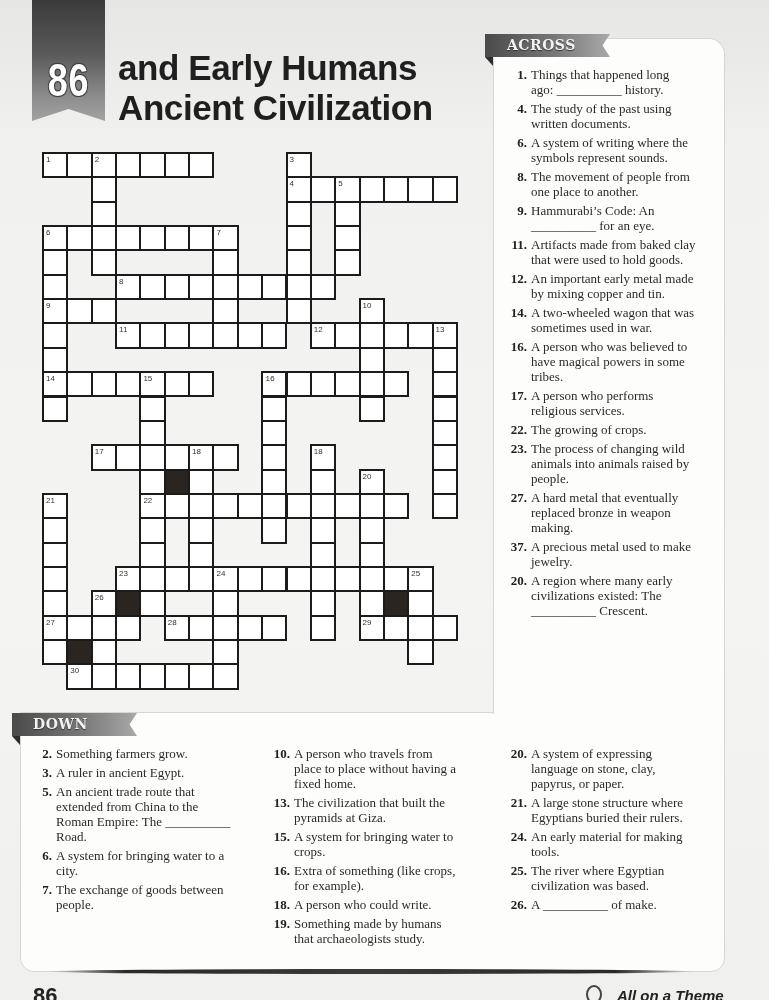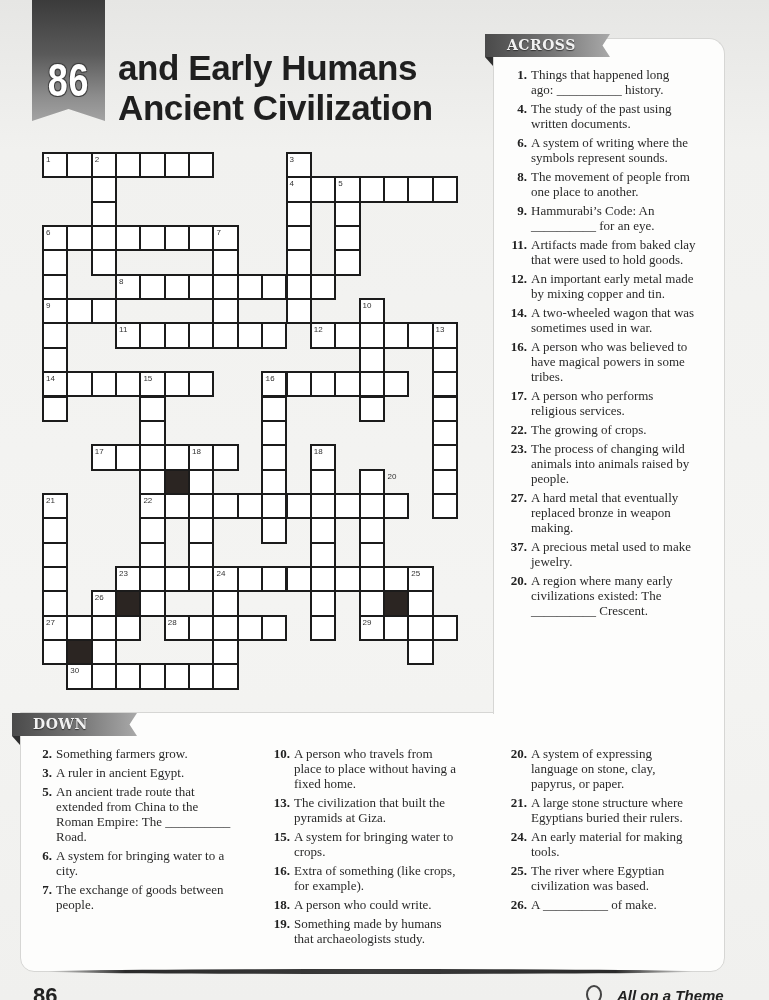--- a/index.html
+++ b/index.html
@@ -289,21 +289,21 @@
     <span class="cell-num" style="left: 320.55px; top: 149.1px;">10</span>
     <span class="cell-num" style="left: 77.05px; top: 173.45px;">11</span>
     <span class="cell-num" style="left: 271.85px; top: 173.45px;">12</span>
     <span class="cell-num" style="left: 393.6px; top: 173.45px;">13</span>
     <span class="cell-num" style="left: 4px; top: 222.15px;">14</span>
     <span class="cell-num" style="left: 101.4px; top: 222.15px;">15</span>
     <span class="cell-num" style="left: 223.15px; top: 222.15px; font-family: Liberation Mono, monospace;">16</span>
     <span class="cell-num" style="left: 52.7px; top: 295.2px;">17</span>
     <span class="cell-num" style="left: 150.1px; top: 295.2px;">18</span>
     <span class="cell-num" style="left: 271.85px; top: 295.2px;">18</span>
-    <span class="cell-num" style="left: 320.55px; top: 319.55px; padding-left: 25px;">20</span>
+    <span class="cell-num" style="left: 320.55px; top: 319.55px;">20</span>
     <span class="cell-num" style="left: 4px; top: 343.9px;">21</span>
     <span class="cell-num" style="left: 101.4px; top: 343.9px;">22</span>
     <span class="cell-num" style="left: 77.05px; top: 416.95px;">23</span>
     <span class="cell-num" style="left: 174.45px; top: 416.95px;">24</span>
     <span class="cell-num" style="left: 369.25px; top: 416.95px;">25</span>
     <span class="cell-num" style="left: 52.7px; top: 441.3px;">26</span>
     <span class="cell-num" style="left: 4px; top: 465.65px;">27</span>
     <span class="cell-num" style="left: 125.75px; top: 465.65px;">28</span>
     <span class="cell-num" style="left: 320.55px; top: 465.65px;">29</span>
     <span class="cell-num" style="left: 28.35px; top: 514.35px;">30</span>

